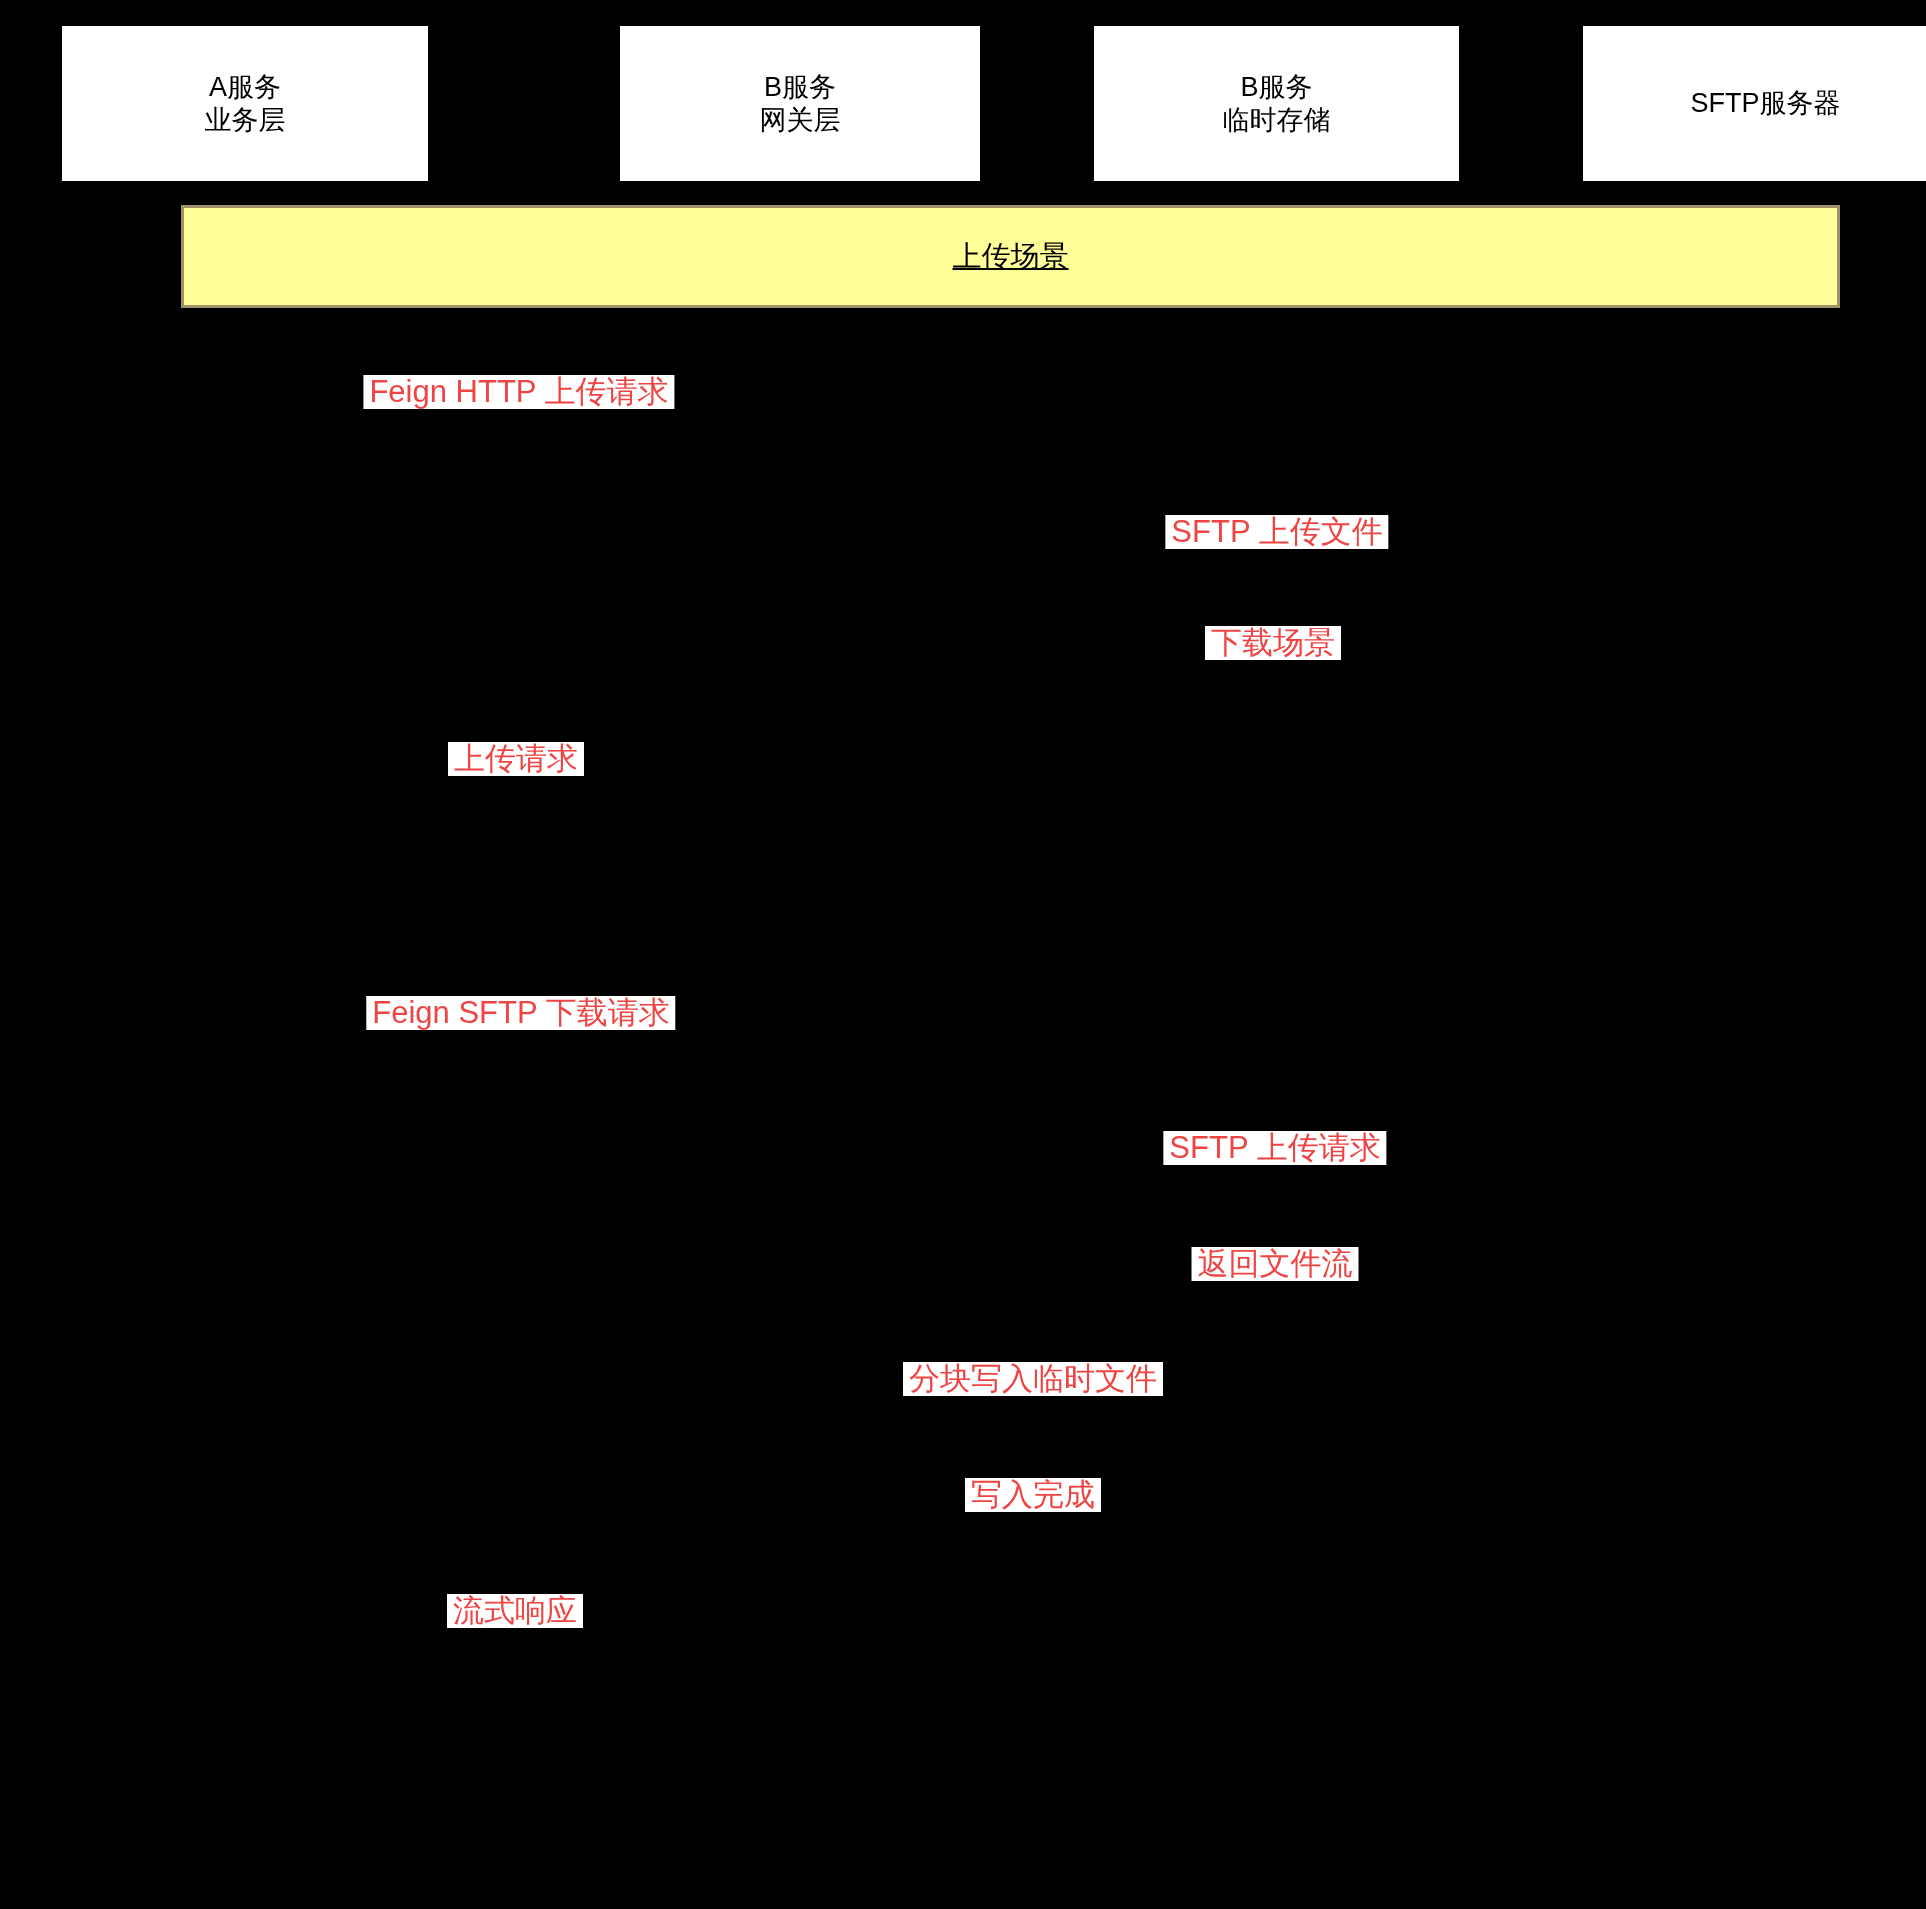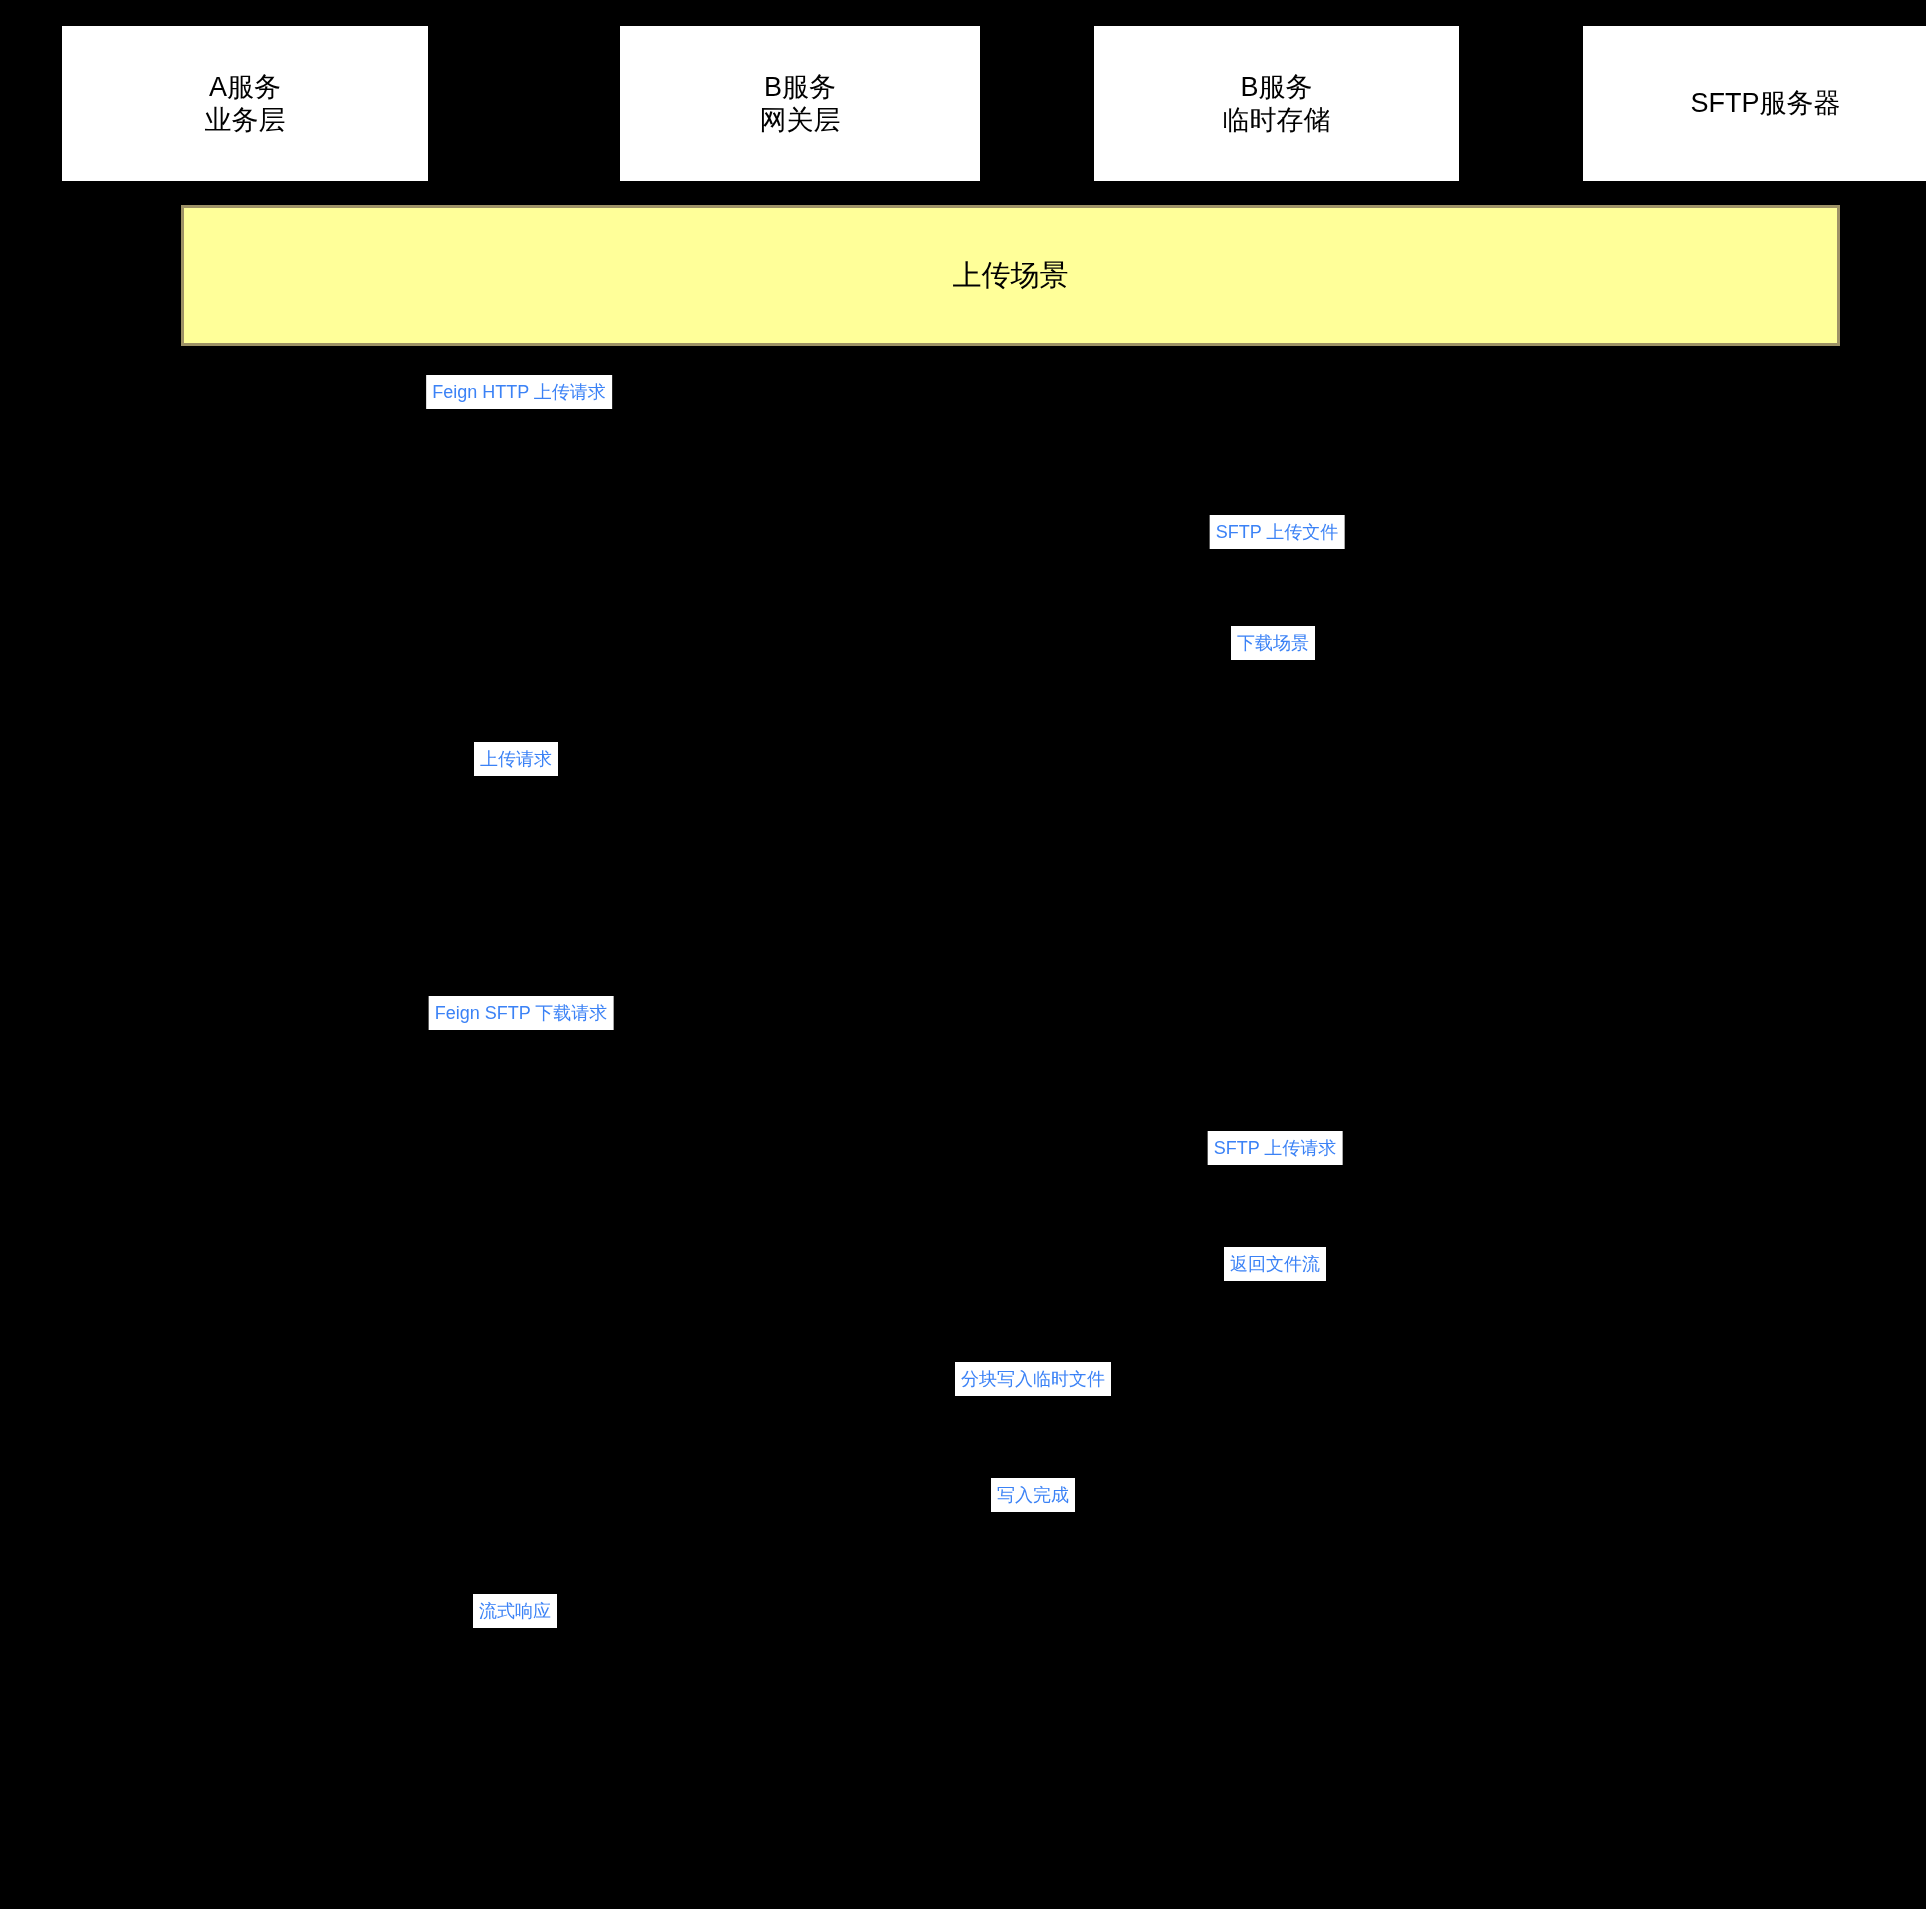--- a/index.html
+++ b/index.html
@@ -50,22 +50,22 @@
     justify-content: center;
     color: #000000;
     font-size: 29px;
   }
   .section-band .section-title { white-space: nowrap; }
   
   .msg-label {
     position: absolute;
     transform: translate(-50%, -50%);
     background: #ffffff;
-    color: #3b82f6;
-    font-size: 18px;
+    color: #ef4444;
+    font-size: 31px;
     line-height: 34px;
     padding: 0 6px;
     white-space: nowrap;
     text-align: right;
   }
 </style>
 </head>
 <body>
 
 <div class="stage">
@@ -83,21 +83,21 @@
   <div class="participant" style="left:1058px; width:365px;">
     <div class="pline">B服务</div>
     <div class="pline">临时存储</div>
   </div>
 
   <div class="participant" style="left:1547px; width:365px;">
     <div class="pline">SFTP服务器</div>
     <div class="pline"></div>
   </div>
 
-  <div class="section-band" style="top:205px; height:141px;">
+  <div class="section-band" style="top:205px; height:103px;text-decoration:underline;">
     <div class="section-title">上传场景</div>
   </div>
 
 
   <div class="msg-label" style="left:483px;  top:392px;">Feign HTTP 上传请求</div>
 
   <div class="msg-label" style="left:1241px; top:532px;">SFTP 上传文件</div>
 
   <div class="msg-label" style="left:1237px; top:643px;">下载场景</div>
 

